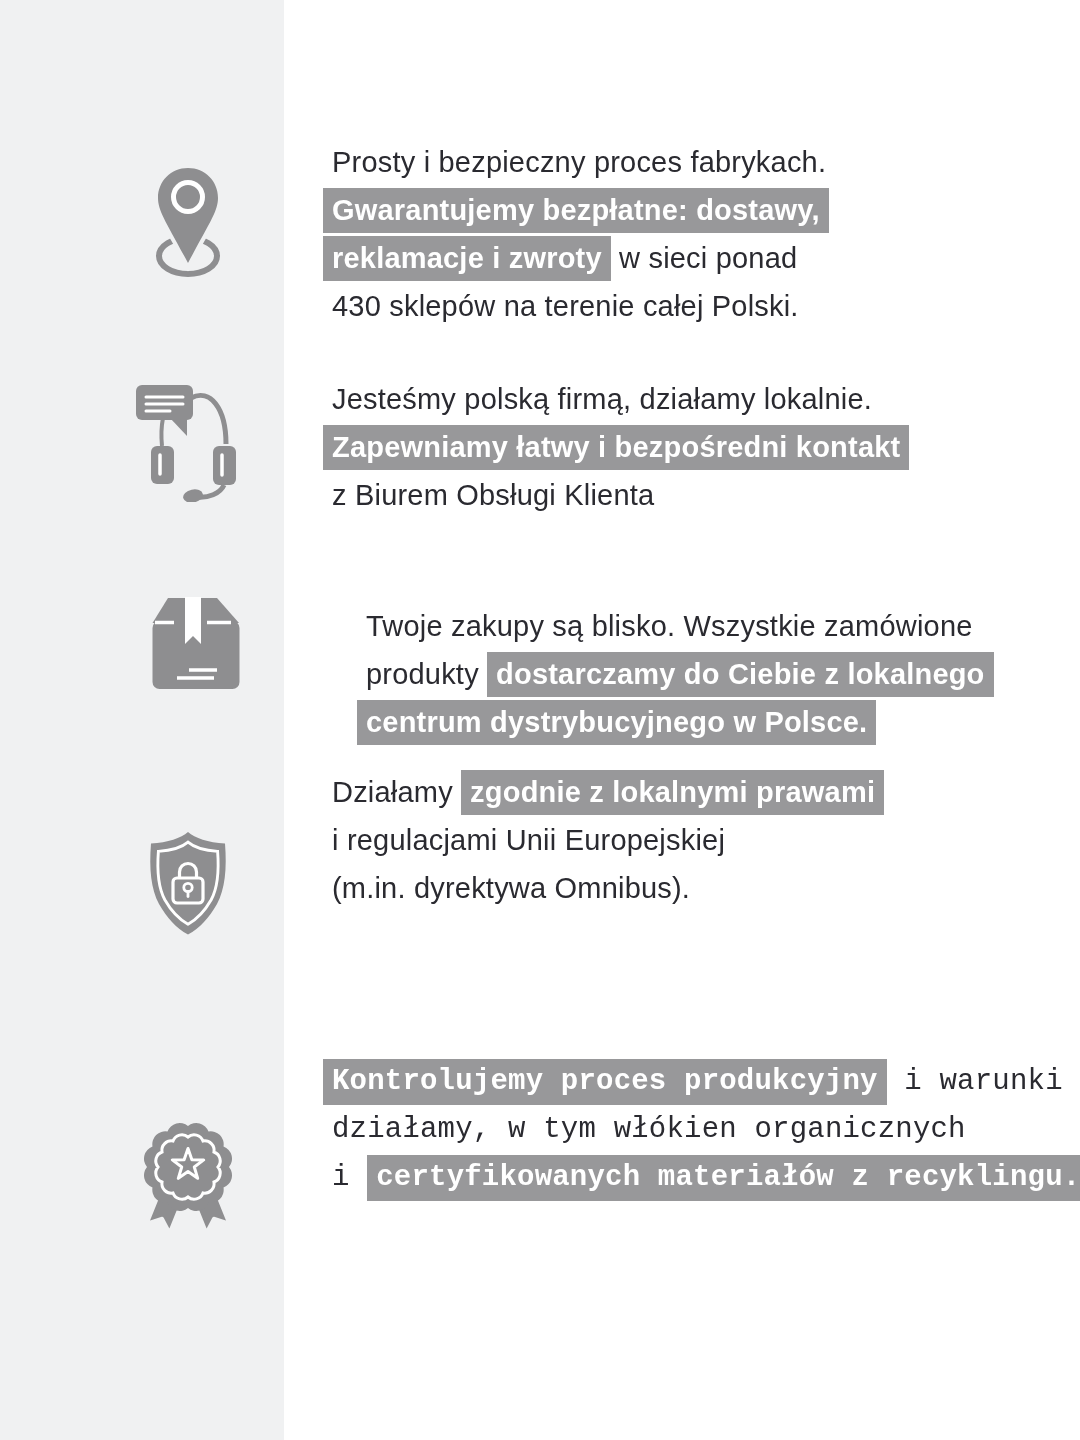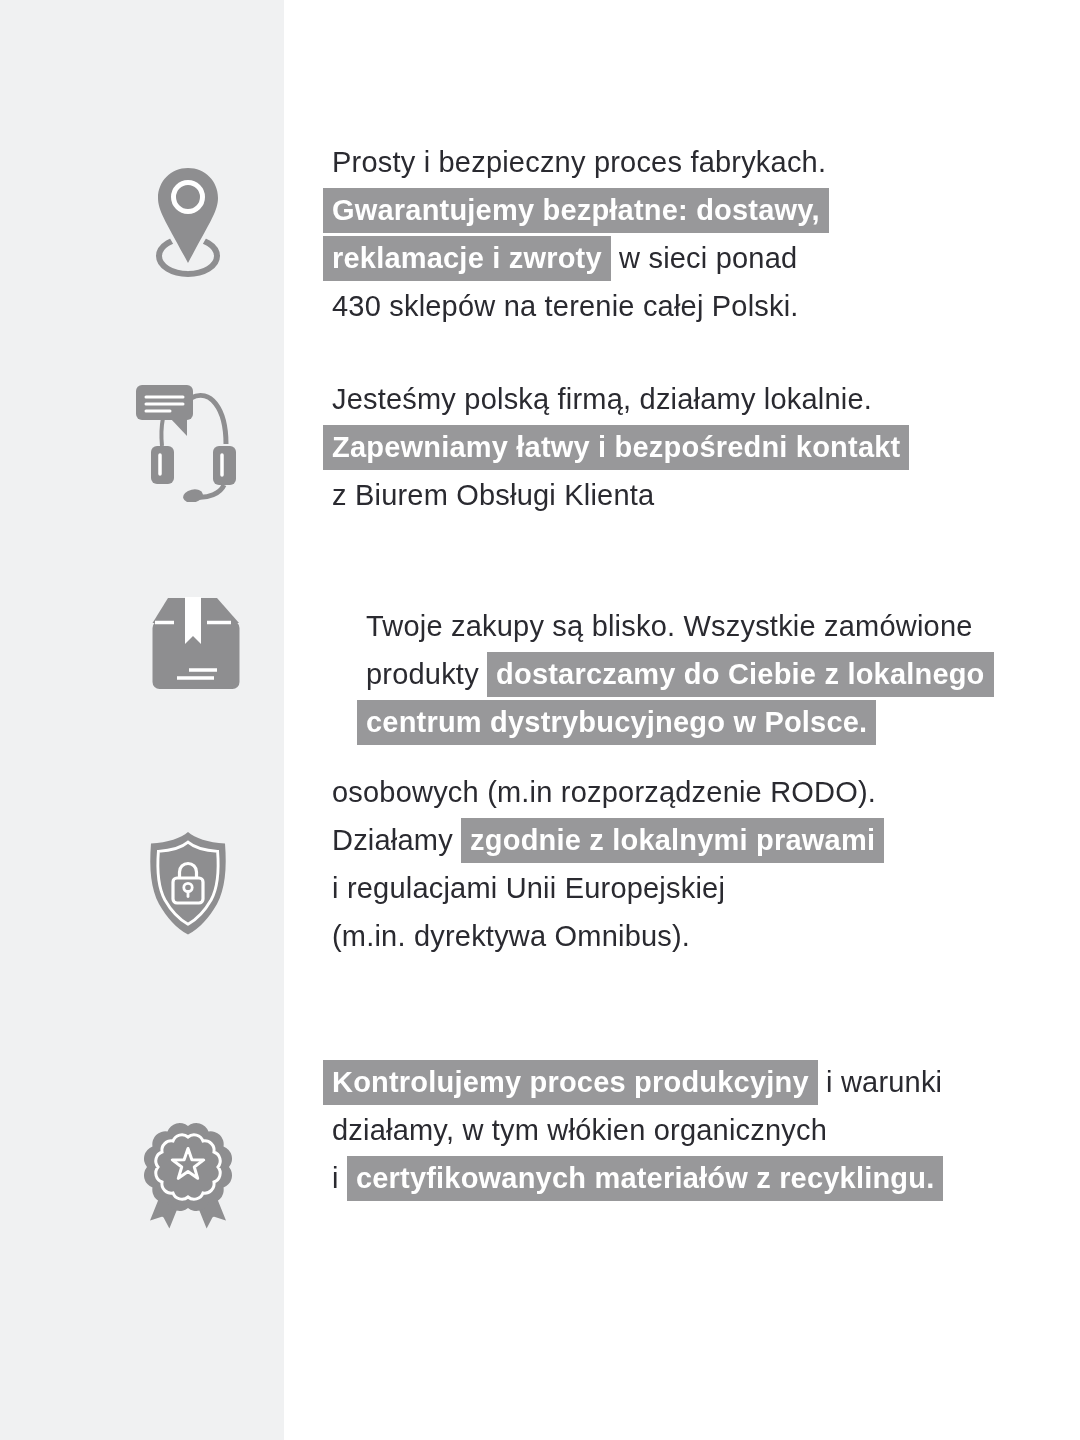--- a/index.html
+++ b/index.html
@@ -13,21 +13,21 @@
   .icon svg{display:block;}
   .textblock{position:absolute; left:332px; width:716px; color:var(--txt); font-size:29px; letter-spacing:.2px;}
   .line{height:48px; line-height:48px; white-space:pre;}
   .hl{background:var(--hl); color:#ffffff; font-weight:700; padding:6px 9px 7px 9px;}
   .hl.lead{margin-left:-9px;}
   .i-pin{left:155px; top:166px;}
   .i-headset{left:134px; top:382px;}
   .i-package{left:152px; top:596px;}
   .i-shield{left:138px; top:829px;}
   .i-badge{left:133px; top:1117px;}
-  .t1{top:138px;} .t2{top:364px;margin-top:11px;} .t3{top:602px;margin-left:34px;} .t4{top:768px;} .t5{top:1058px;}
+  .t1{top:138px;} .t2{top:364px;margin-top:11px;} .t3{top:602px;margin-left:34px;} .t4{top:768px;} .t5{top:1058px;font-family:Liberation Mono, monospace;}
 </style>
 </head>
 <body>
 
 <div class="canvas">
   <div class="sidebar"></div>
 
   <div class="icon i-pin">
     <svg width="66" height="112" viewBox="0 0 66 112">
       <ellipse cx="33" cy="90" rx="29" ry="18" fill="none" stroke="var(--icon)" stroke-width="6"></ellipse>
@@ -82,21 +82,20 @@
     <svg width="100" height="108" viewBox="0 0 100 108">
       <path d="M50,3 C57,9 70,13.5 87,14.5 C89,40 87,60 79,75 C71,89 62,99 50,105.5 C38,99 29,89 21,75 C13,60 11,40 13,14.5 C30,13.5 43,9 50,3 Z" fill="var(--icon)"></path>
       <path d="M50,3 C57,9 70,13.5 87,14.5 C89,40 87,60 79,75 C71,89 62,99 50,105.5 C38,99 29,89 21,75 C13,60 11,40 13,14.5 C30,13.5 43,9 50,3 Z" fill="none" stroke="#ffffff" stroke-width="3.6" transform="translate(50,54) scale(0.8) translate(-50,-54)"></path>
       <rect x="35" y="49" width="30" height="25" rx="4" fill="none" stroke="#ffffff" stroke-width="3.2"></rect>
       <path d="M41.5,49 V43 a8.5,8.5 0 0 1 17,0 V49" fill="none" stroke="#ffffff" stroke-width="3.2"></path>
       <circle cx="50" cy="58.5" r="4.2" fill="none" stroke="#ffffff" stroke-width="2.8"></circle>
       <line x1="50" y1="62.5" x2="50" y2="67.5" stroke="#ffffff" stroke-width="2.8" stroke-linecap="round"></line>
     </svg>
   </div>
   <div class="textblock t4">
-      <div class="line"><span>osobowych (m.in rozporządzenie RODO).</span></div>
       <div class="line"><span>Działamy </span><span class="hl">zgodnie z lokalnymi prawami</span></div>
       <div class="line"><span>i regulacjami Unii Europejskiej</span></div>
       <div class="line"><span>(m.in. dyrektywa Omnibus).</span></div>
     </div>
 
   <div class="icon i-badge">
     <svg width="110" height="120" viewBox="0 0 110 120">
       <g transform="translate(37,82) rotate(22)">
         <polygon points="-13,-6 13,-6 13,33 0,22 -13,33" fill="var(--icon)" stroke="var(--sidebar)" stroke-width="5" stroke-linejoin="round"></polygon>
       </g>

